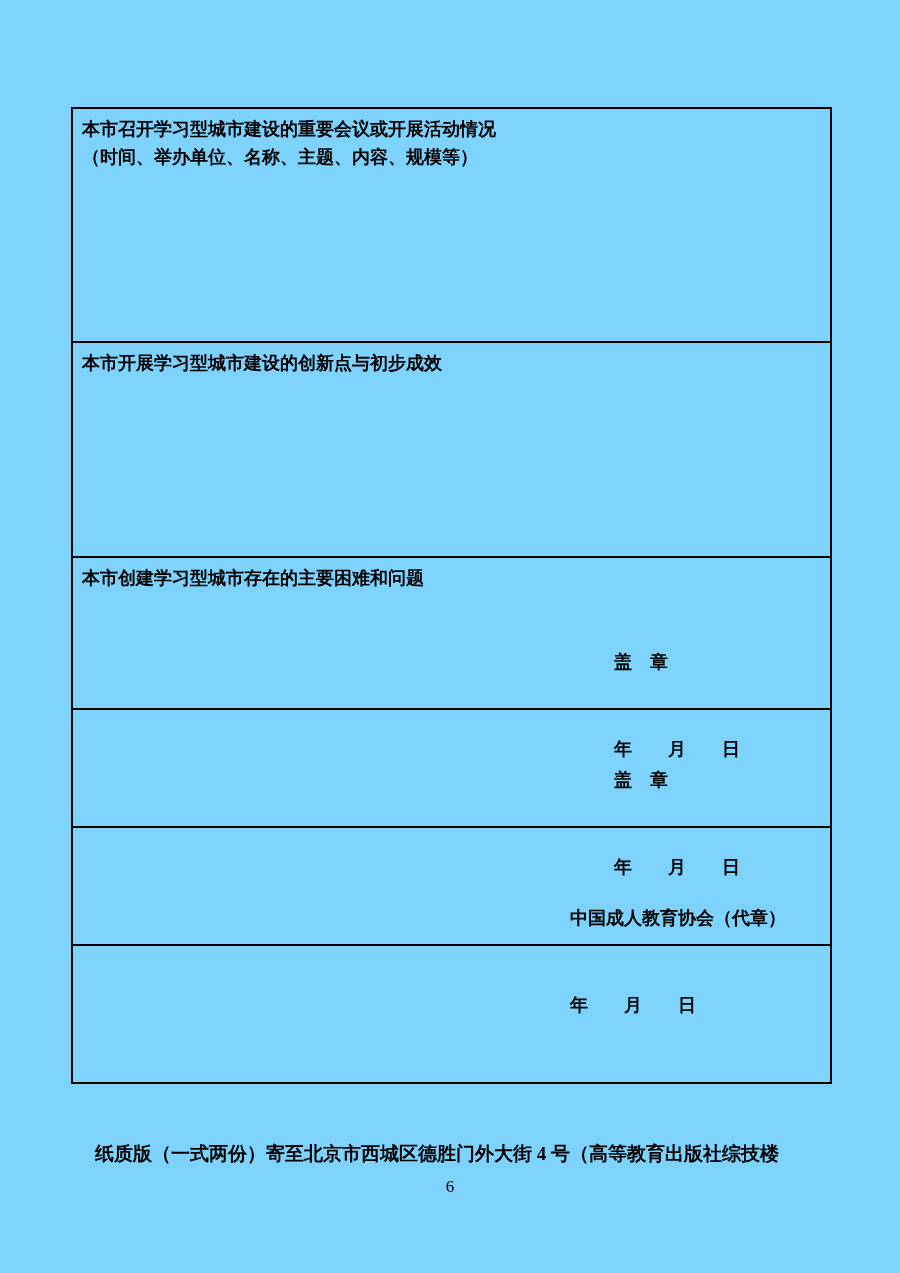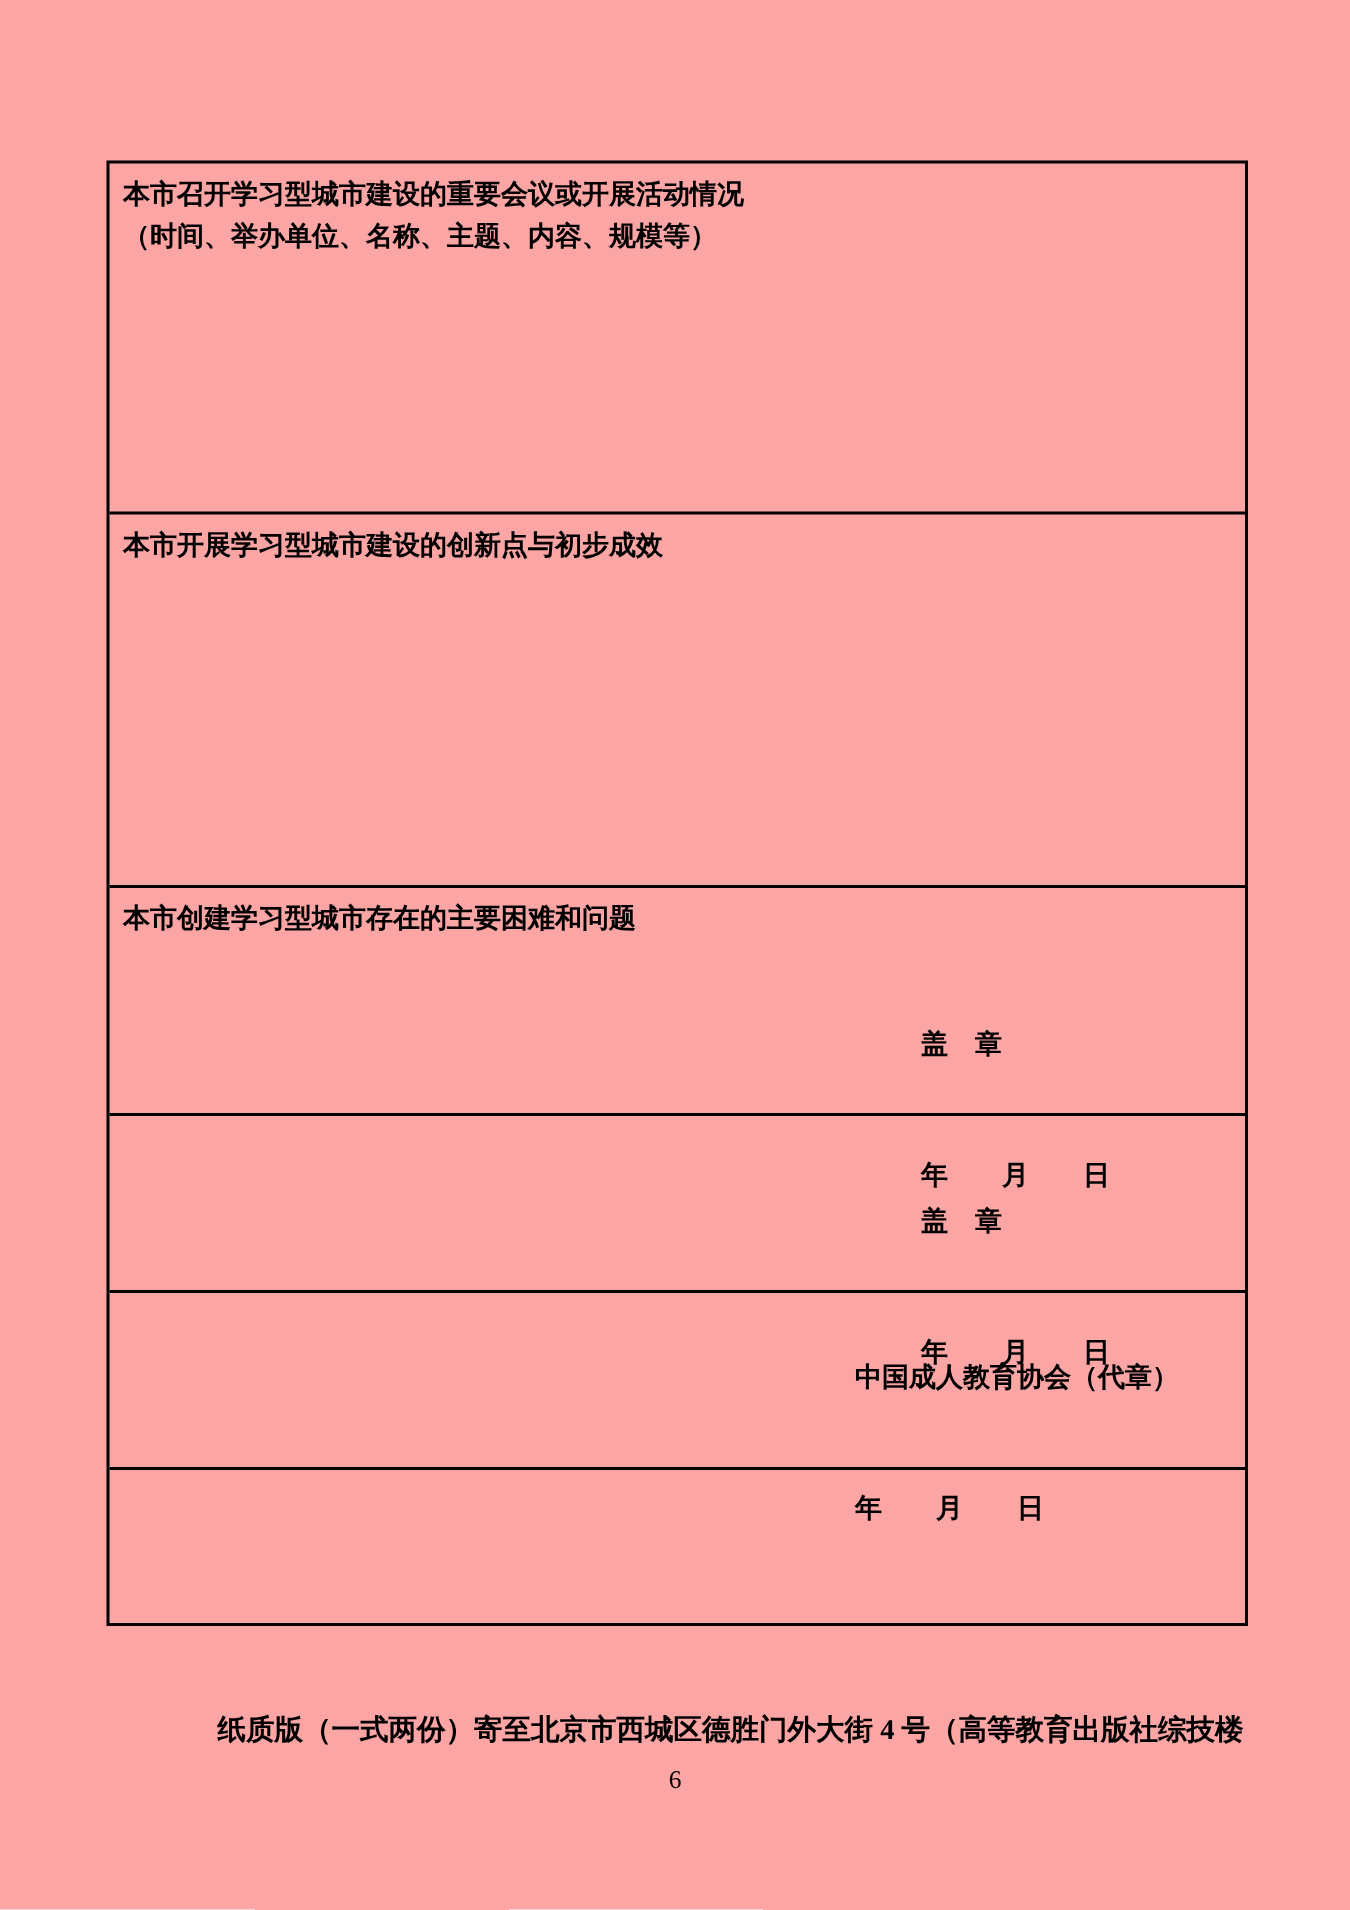--- a/index.html
+++ b/index.html
@@ -4,21 +4,21 @@
 <style>
   html, body {
     margin: 0;
     padding: 0;
     background: #ffffff;
   }
   .page {
     position: relative;
     width: 900px;
     height: 1273px;
-    background: #fca5a5;
+    background: #7dd3fc;
     color: #000000;
     font-family: "Liberation Serif", "DejaVu Serif", serif;
     overflow: hidden;
   }
   .doc-table {
     position: absolute;
     left: 71px;
     top: 107px;
     width: 761px;
     height: 977px;
@@ -32,21 +32,21 @@
     border-bottom: 2px solid #000000;
     position: relative;
     padding: 6px 9px 0 9px;
     font-size: 18px;
     font-weight: bold;
     line-height: 28px;
     letter-spacing: 0px;
   }
   .trow:last-child { border-bottom: none; flex: 1; }
   .r1 { height: 234px; }
-  .r2 { height: 249px; }
+  .r2 { height: 215px; }
   .r3 { height: 152px; }
   .r4 { height: 118px; }
   .r5 { height: 118px; }
   .row-title { white-space: pre-wrap; }
   .sign-block {
     position: absolute;
     bottom: 4px;
     text-align: left;
     font-size: 18px;
     font-weight: bold;
@@ -60,21 +60,21 @@
     left: 95px;
     top: 1086px;
     width: 750px;
     font-size: 19px;
     font-weight: bold;
     line-height: 27px;
     white-space: pre-wrap;
   }
   .note-line-1 { margin-left: 5px; }
   .note-line-1 .email-text { margin-left: 36px; }
-  .note-line-2 { margin-left: 50px; }
+  .note-line-2 { }
   .page-number {
     position: absolute;
     left: 0;
     top: 1177px;
     width: 900px;
     text-align: center;
     font-size: 17px;
     font-weight: normal;
   }
 </style>

